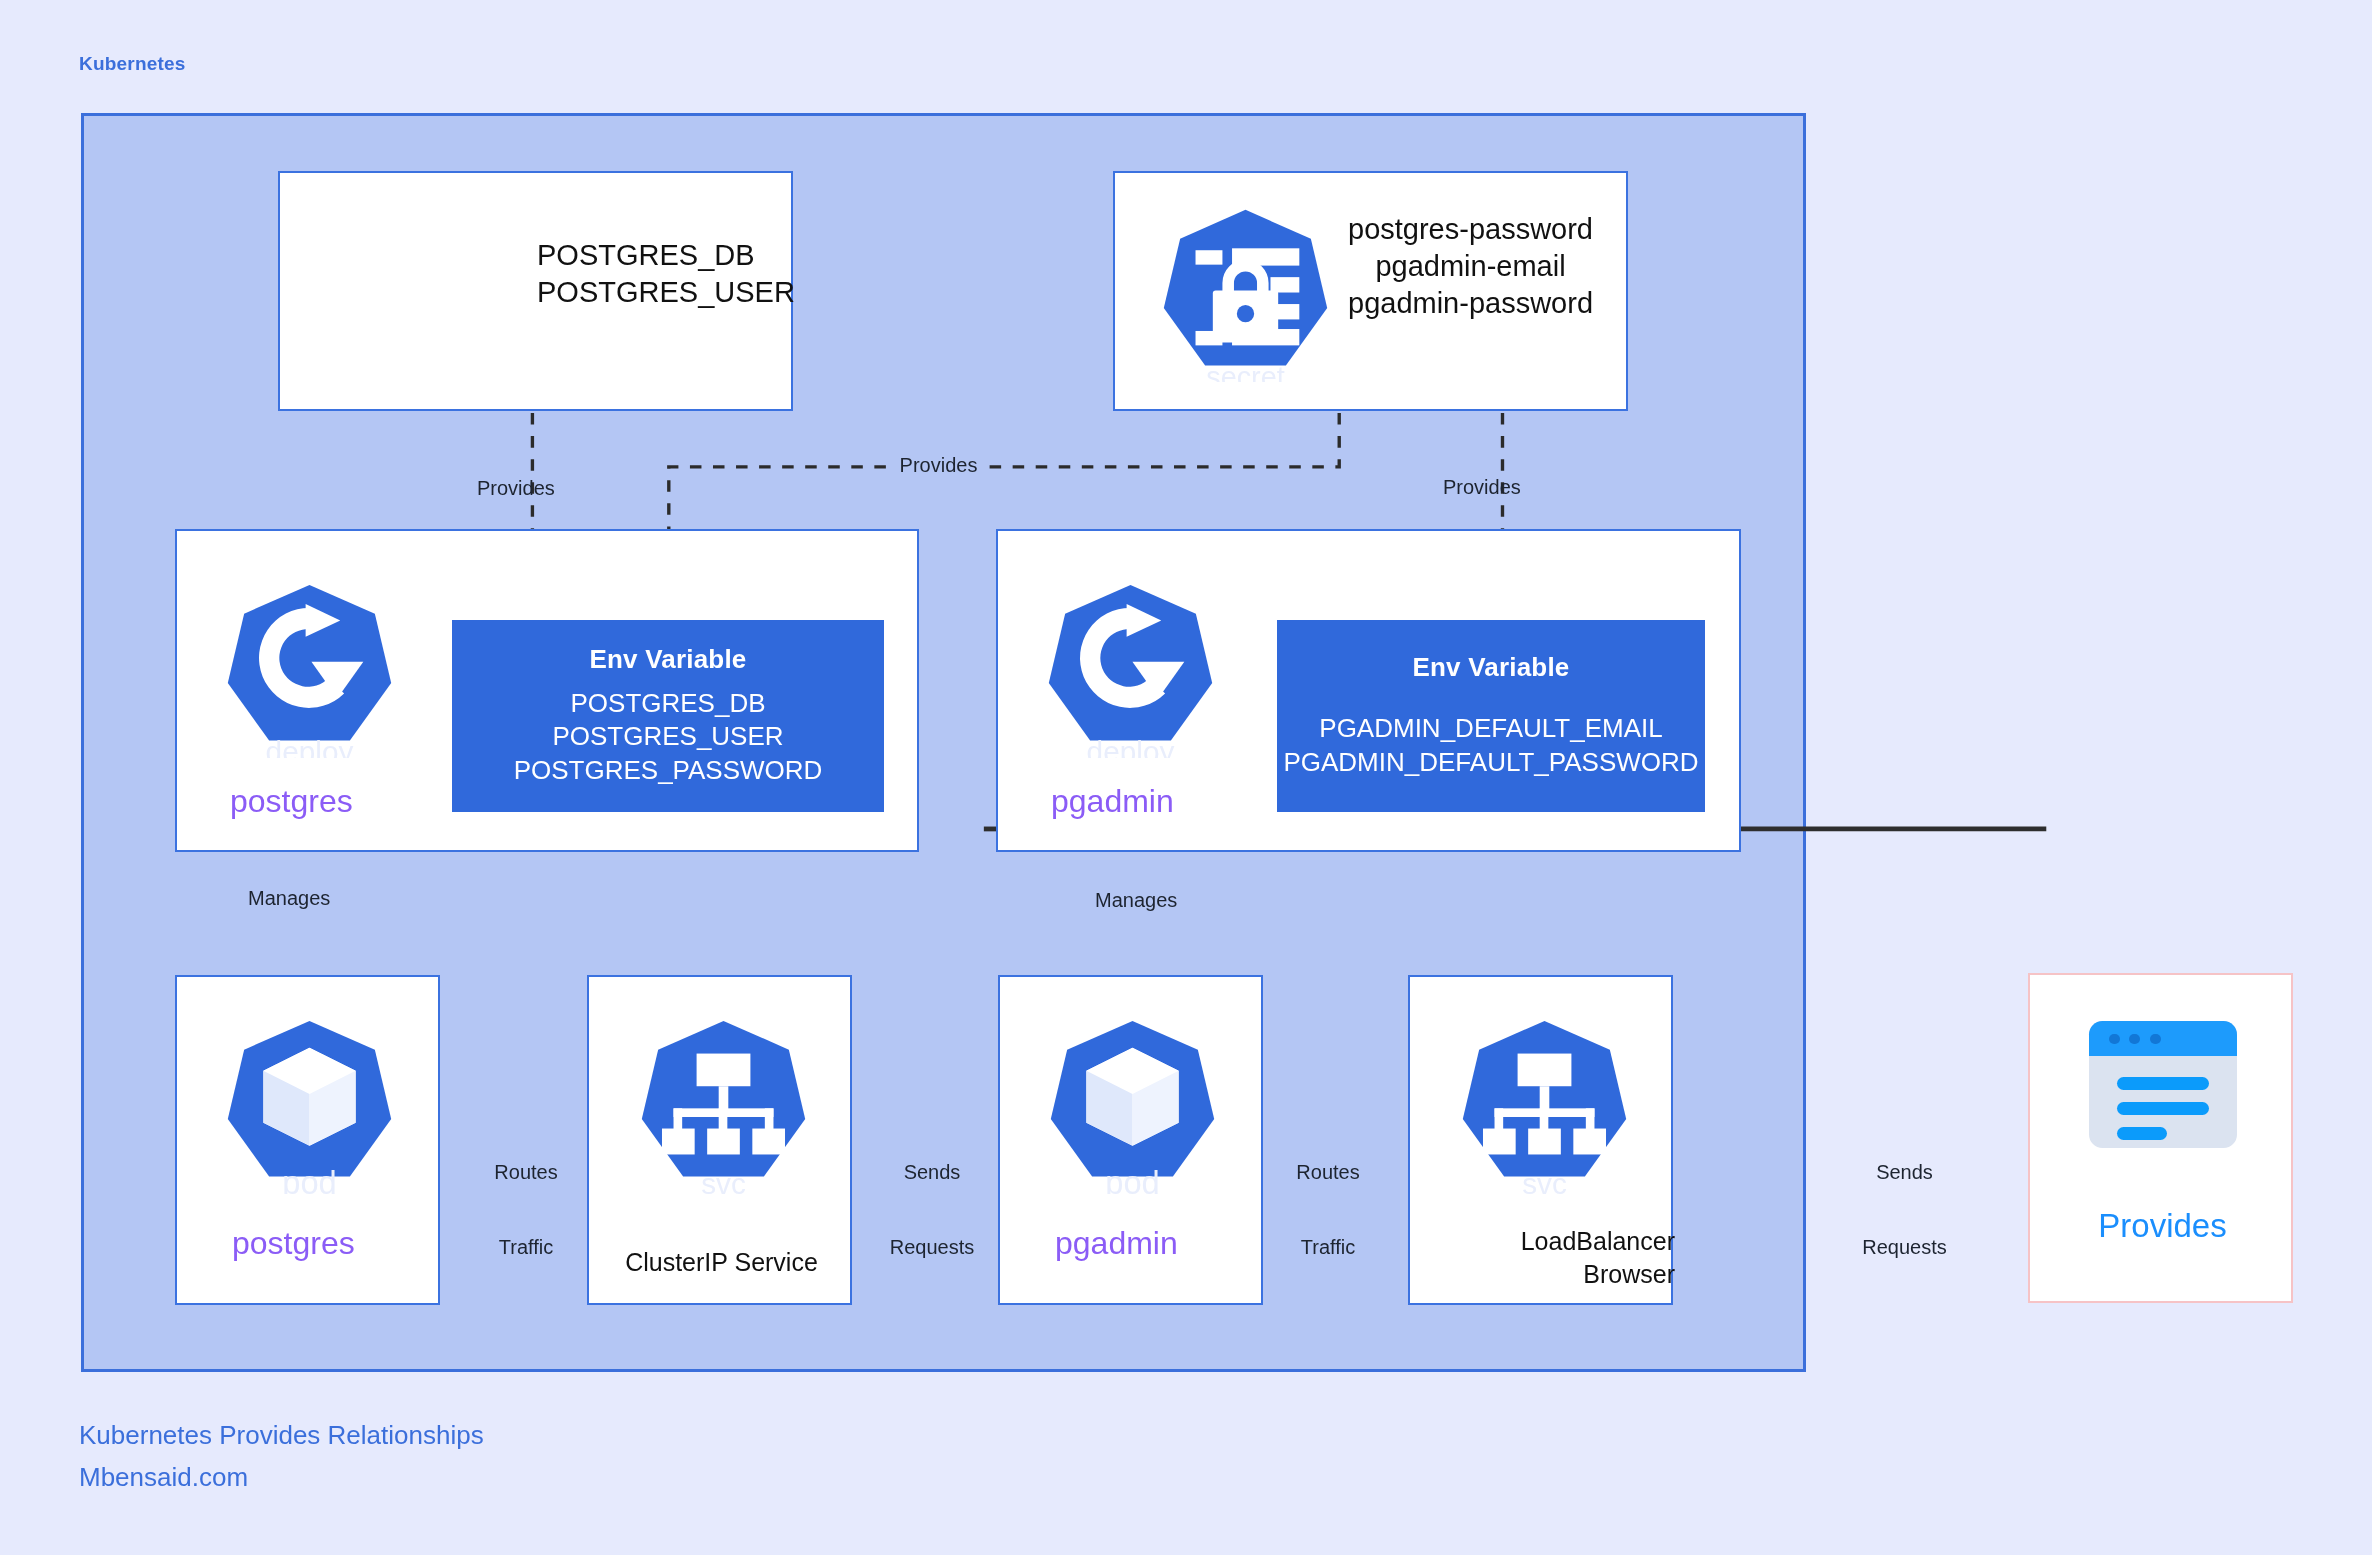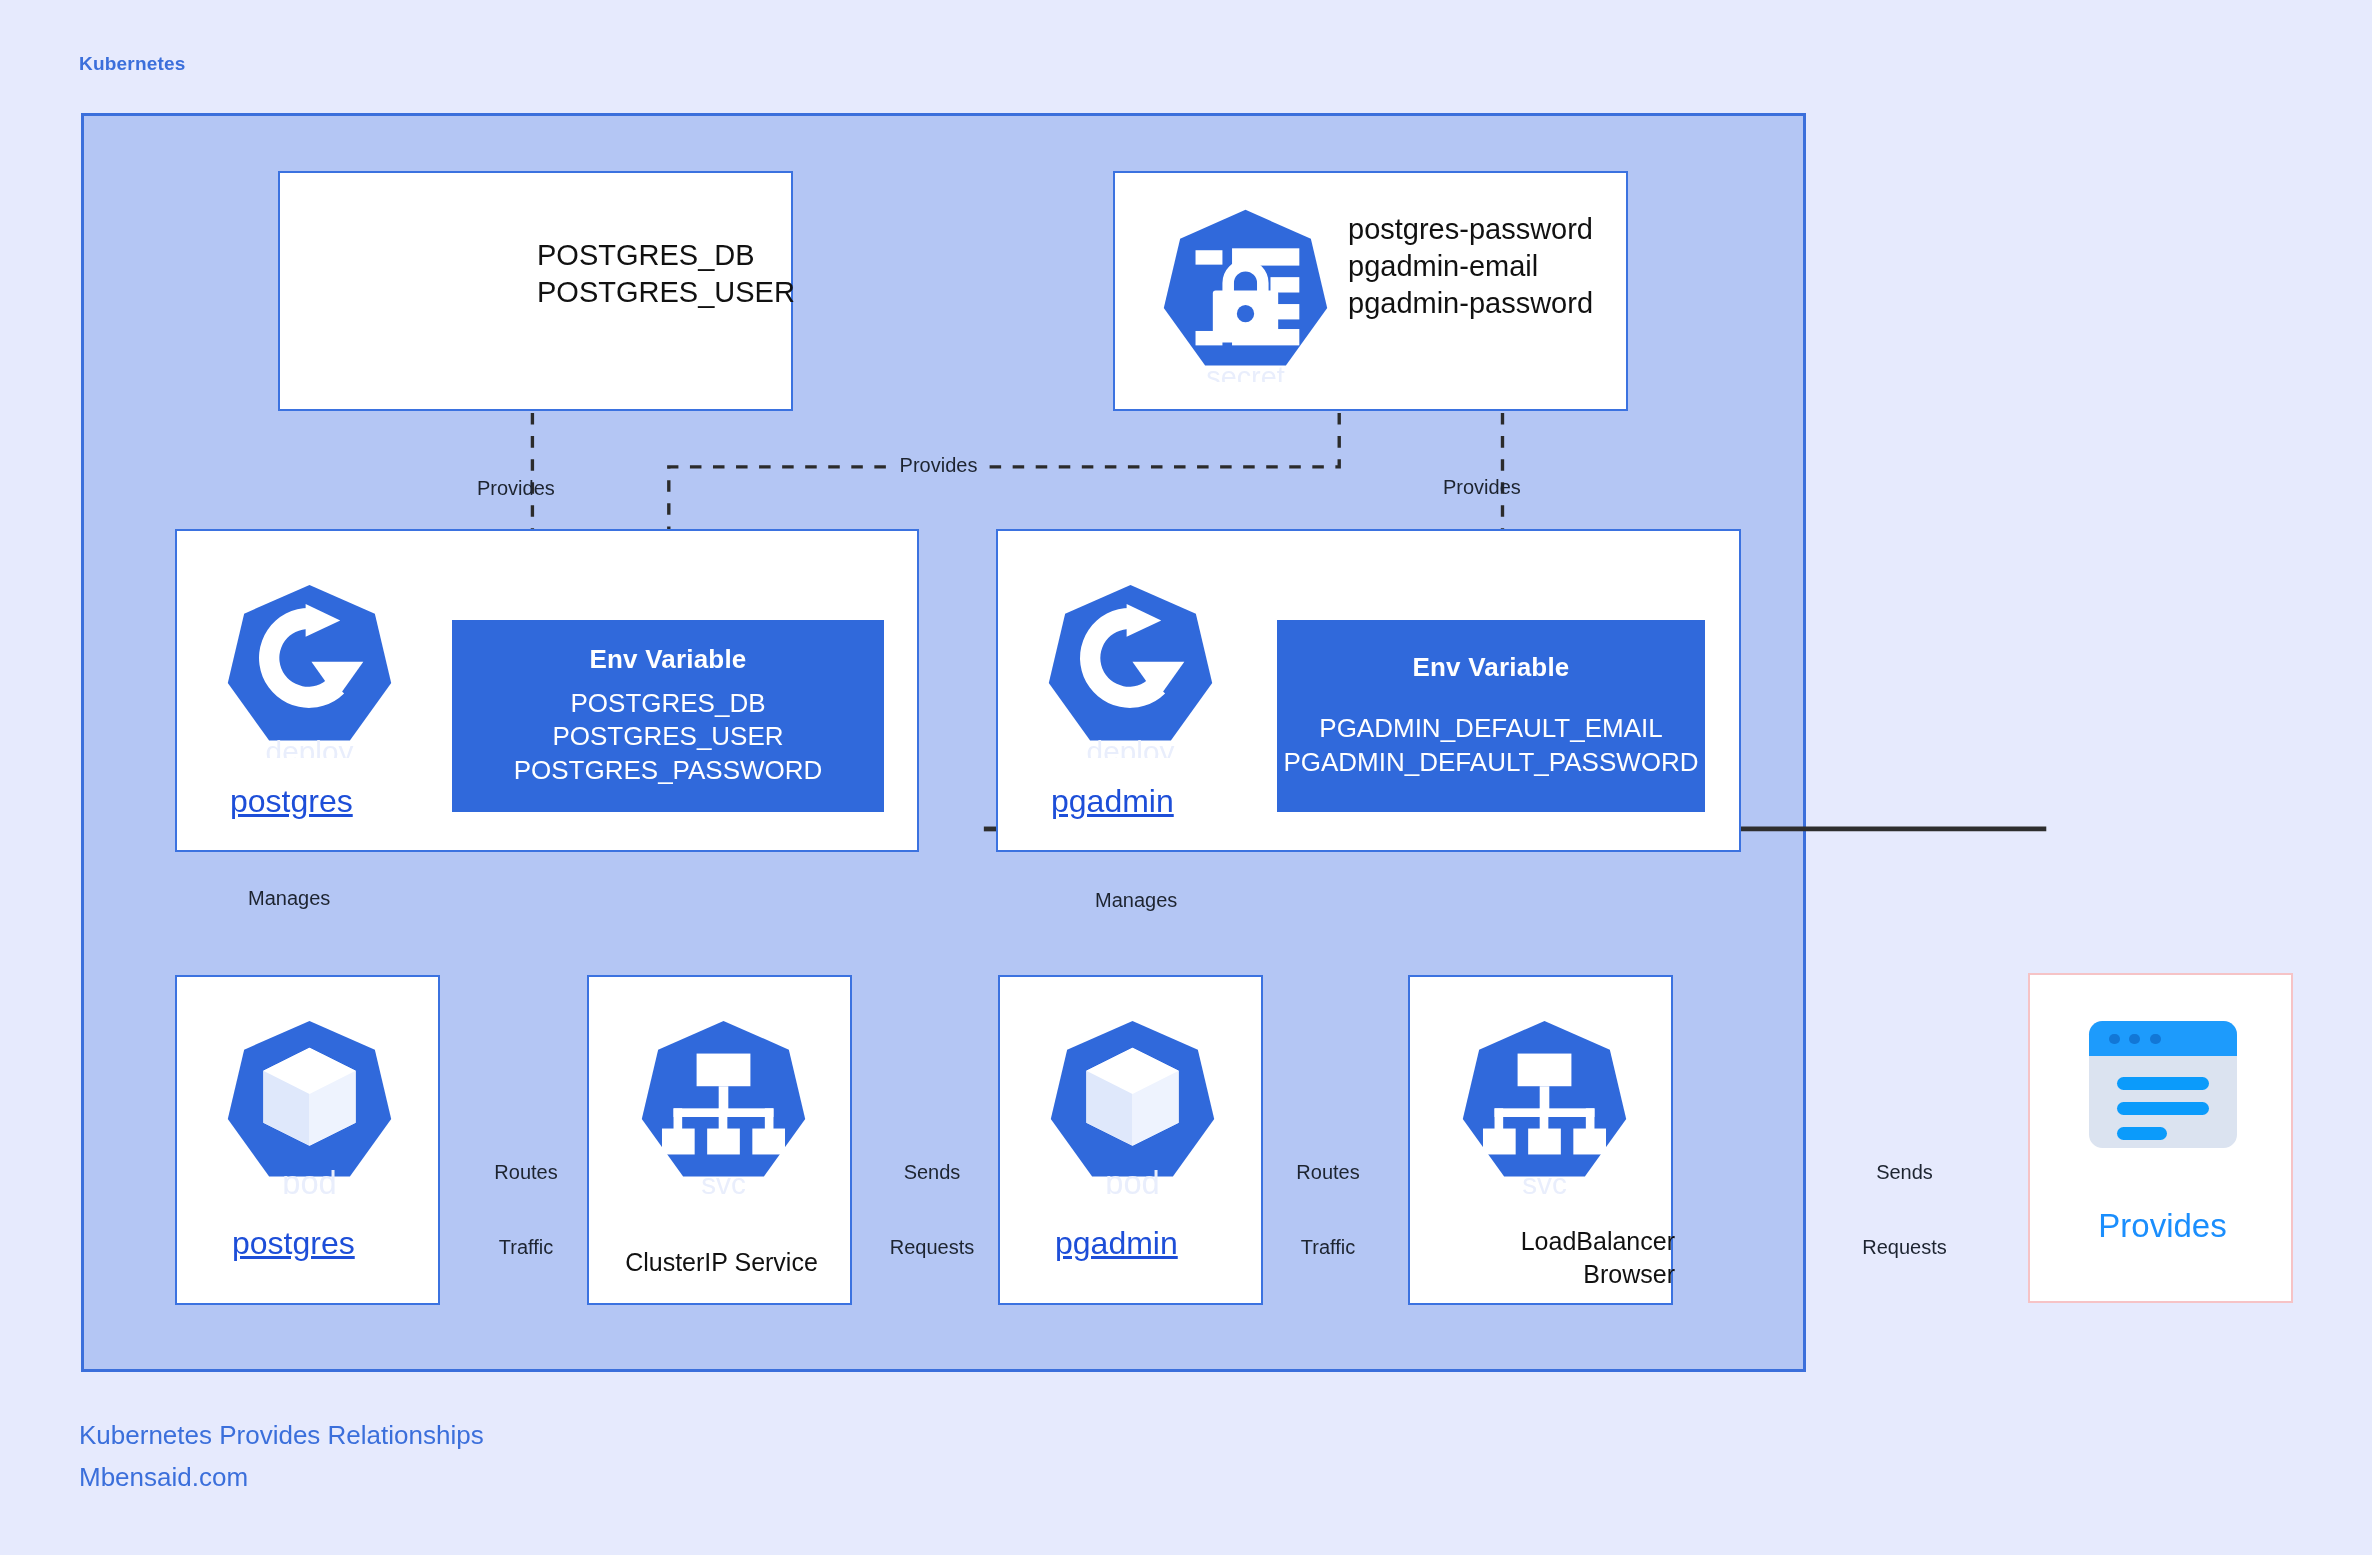--- a/index.html
+++ b/index.html
@@ -30,21 +30,21 @@
   
   .card{
     background:#ffffff;border:2.9px solid #3b72e0;box-sizing:border-box;
   }
   .browser-card{
     background:#ffffff;border:2.9px solid #f6c3c6;box-sizing:border-box;
   }
 
   
   .kv-list{font-size:29px;color:#111;line-height:1.27;white-space:nowrap;}
-  .node-label{font-size:32px;color:#1d4ed8;white-space:nowrap;text-decoration:underline;}
+  .node-label{font-size:32px;color:#8b5cf6;white-space:nowrap;}
   .node-label-sm{font-size:25px;color:#111;white-space:nowrap;text-align:center;line-height:1.32;}
 
   
   .env-panel{
     background:#3069db;box-sizing:border-box;color:#fff;text-align:center;
     display:flex;flex-direction:column;align-items:center;justify-content:center;
   }
   .env-title{font-size:26px;font-weight:bold;letter-spacing:0.2px;}
   .env-item{font-size:26px;font-weight:400;line-height:1.3;}
 
@@ -147,21 +147,21 @@
         <rect x="116" y="76" width="30" height="16" fill="#fff"></rect>
         <rect x="116" y="104" width="30" height="16" fill="#fff"></rect>
         <rect x="38" y="132" width="28" height="15" fill="#fff"></rect>
         <rect x="76" y="130" width="70" height="17" fill="#fff"></rect>
         <path d="M66,82 a24,24 0 0 1 48,0 v10 h-12 v-10 a12,12 0 0 0 -24,0 v10 h-12 z" fill="#fff"></path>
         <rect x="56" y="90" width="68" height="54" rx="3" fill="#fff"></rect>
         <circle cx="90" cy="114" r="9" fill="#3069db"></circle>
         <text x="90" y="190" font-family="Liberation Sans, sans-serif" font-size="30" fill="#e9eefc" text-anchor="middle">secret</text>
       </svg>
     </div>
-    <div class="abs kv-list" style="left:233px;top:38px;">
+    <div class="abs kv-list" style="left:233px;top:38px;text-align:center;">
       <div>postgres-password</div>
       <div>pgadmin-email</div>
       <div>pgadmin-password</div>
     </div>
   </div>
 
   <div class="abs card" style="left:175px;top:529px;width:744px;height:323px;">
     <div class="abs" style="left:46px;top:48px;">
       <svg width="173" height="179" viewBox="0 0 180 186">
         <polygon points="90,6 158,36 175,108 132,168 48,168 5,108 22,36" fill="#3069db"></polygon>

